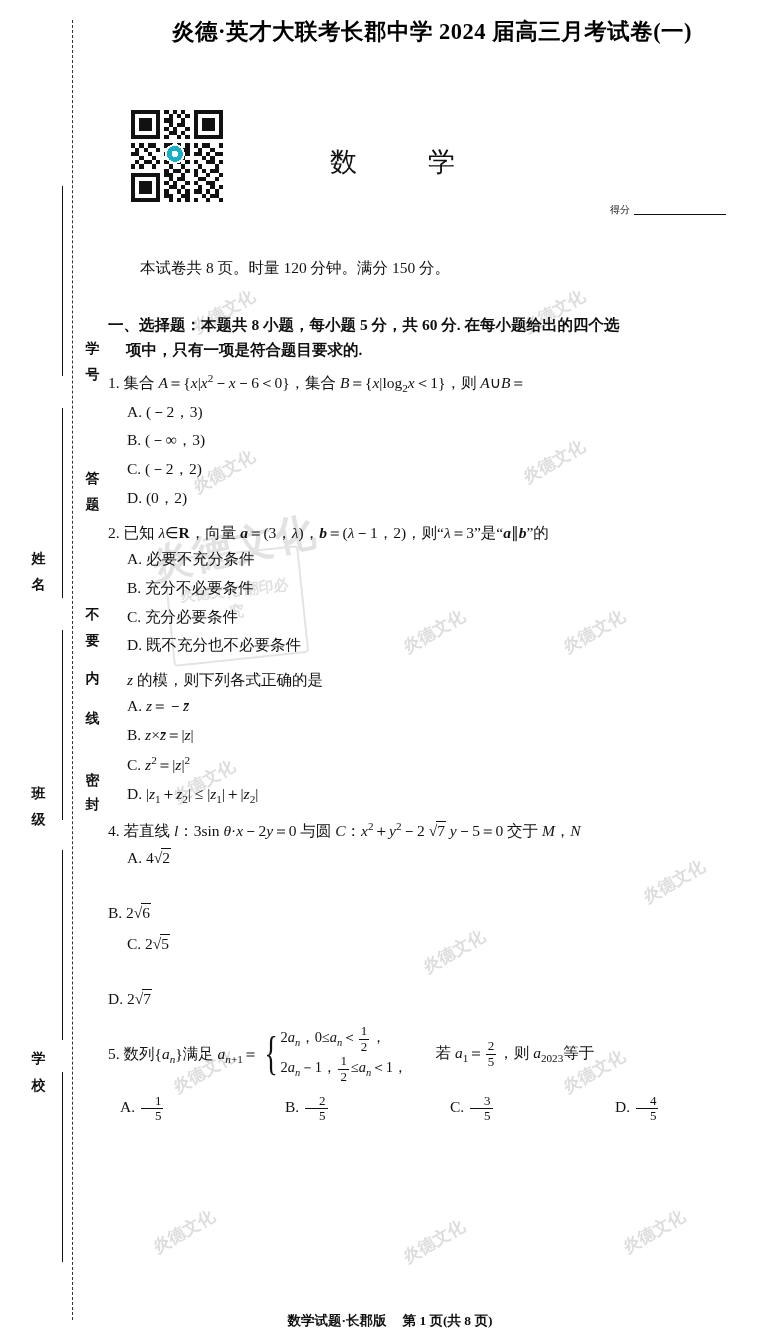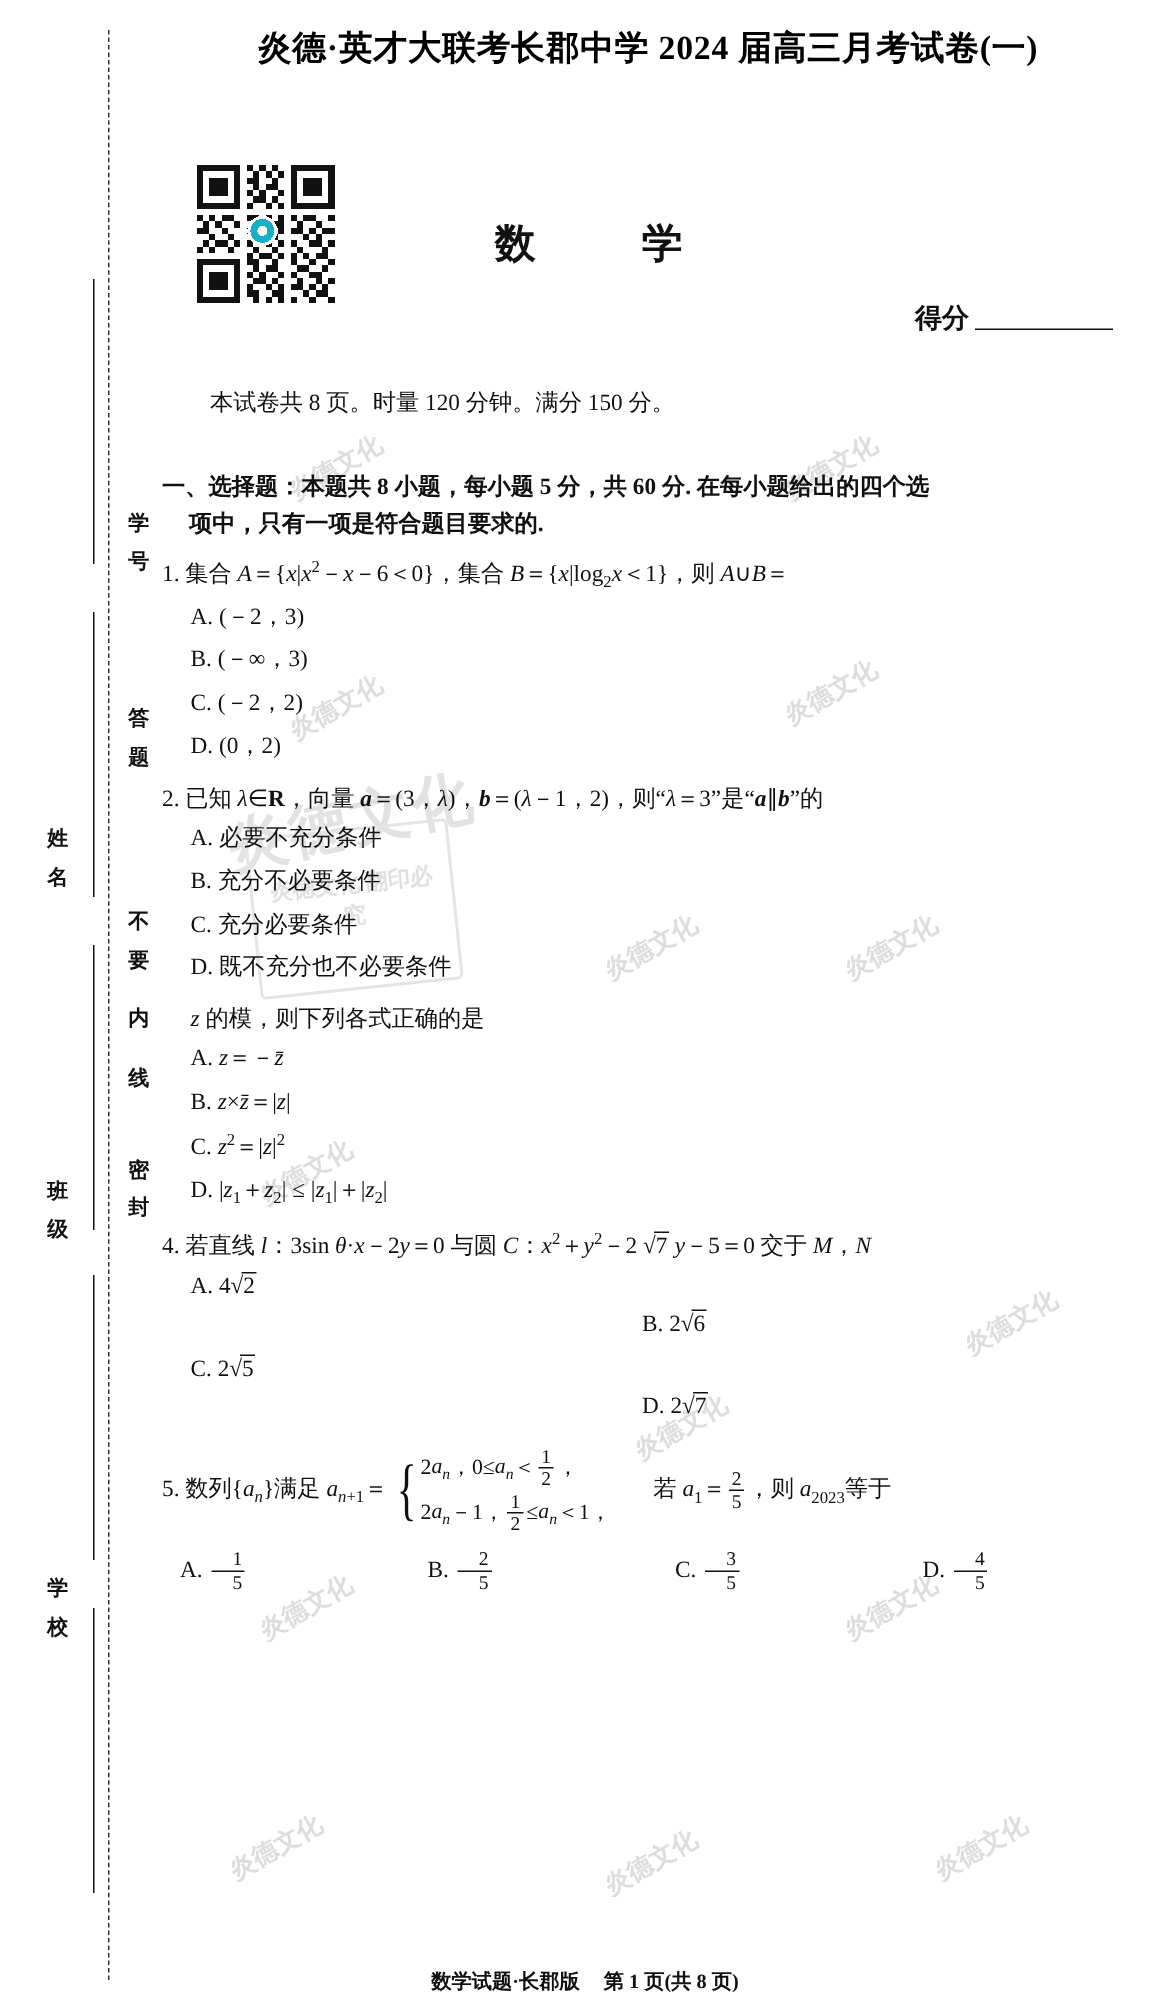--- a/index.html
+++ b/index.html
@@ -43,26 +43,26 @@
     font-size:22.5px;
     letter-spacing:0.5px;
     color:#000;
   }
   .qr{
     position:absolute;left:122px;top:110px;width:110px;height:92px;
   }
   .qr svg{display:block;}
   .subject{
     position:absolute;left:330px;top:144px;
-    font-size:27px;font-weight:700;letter-spacing:22px;
+    font-size:27px;font-weight:400;letter-spacing:22px;
     font-family:"Liberation Serif", serif;
   }
   .score{
     position:absolute;left:610px;top:200px;
-    font-size:18px;font-weight:700;
+    font-size:10px;font-weight:400;
   }
   .score .rule{
     display:inline-block;width:92px;border-bottom:1px solid #111;height:14px;
     vertical-align:-2px;margin-left:4px;
   }
   .meta{
     position:absolute;left:140px;top:258px;
     font-size:15.5px;
   }
 
@@ -77,21 +77,21 @@
     font-size:15.5px;line-height:1.62;
     margin-top:7px;
     position:relative;
   }
   .q .stem{display:block;}
   .q .cont{display:block;text-indent:19px;}
   .opt{
     display:block;text-indent:19px;font-size:15.5px;line-height:1.86;
   }
   .opt2{
-    display:flex;font-size:15.5px;line-height:1.95;
+    display:flex;font-size:15.5px;line-height:1.95;flex-direction:column;
   }
   .opt2 .c1{width:320px;text-indent:19px;}
   .opt2 .c2{flex:1;margin-top:25px;}
   .opt4{
     display:flex;font-size:15.5px;line-height:1.9;margin-top:8px;
   }
   .opt4 .c{width:25%;text-indent:12px;}
   i.v{font-family:"Liberation Serif",serif;font-style:italic;}
   b.bv{font-family:"Liberation Serif",serif;font-style:italic;font-weight:700;}
   .frac{

